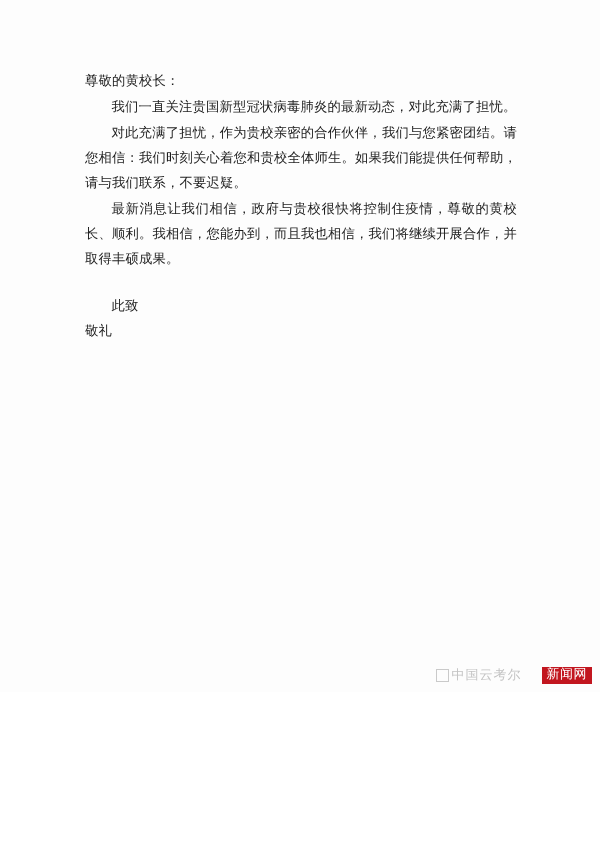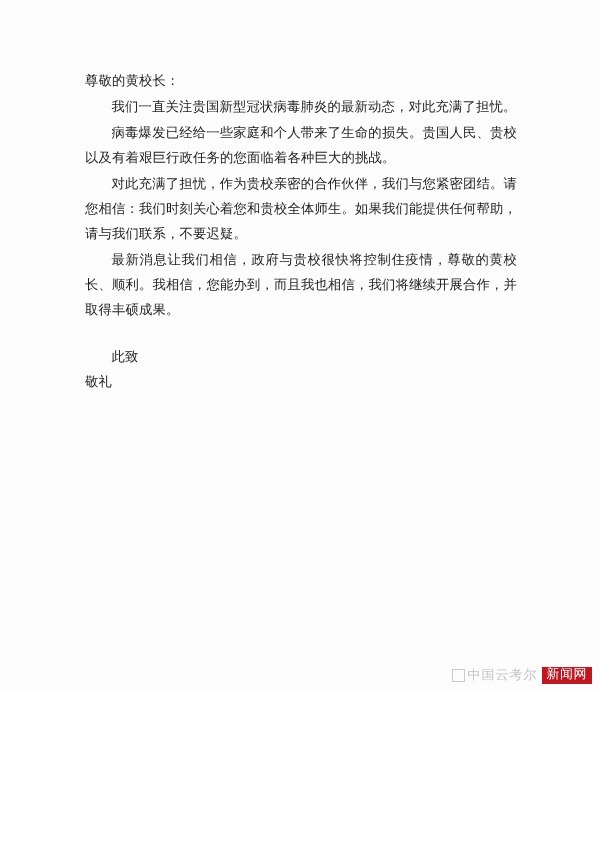--- a/index.html
+++ b/index.html
@@ -80,42 +80,41 @@
   }
   .wm-ghost .wm-box {
     display: inline-block;
     width: 11px;
     height: 11px;
     border: 1px solid #c2c2c2;
     margin-right: 3px;
   }
   .wm-brand {
     display: inline-block;
-    margin-left: 4px;
+    margin-left: 20px;
     background: #c2161f;
     color: #ffffff;
     font-size: 13px;
     font-family: "Liberation Serif", serif;
     padding: 0 5px 3px 5px;
     line-height: 14px;
     letter-spacing: 0.5px;
   }
 </style>
 </head>
 <body>
 
 <div class="page">
 
   <div class="letter-body">
 
     <p class="salutation">尊敬的黄校长：</p>
 
     <p class="para indent">我们一直关注贵国新型冠状病毒肺炎的最新动态，对此充满了担忧。</p>
 
-    <p class="para indent">病毒爆发已经给一些家庭和个人带来了生命的损失。贵国人民、贵校以及有着艰巨行政任务的您面临着各种巨大的挑战。</p>
 
     <p class="para indent">对此充满了担忧，作为贵校亲密的合作伙伴，我们与您紧密团结。请您相信：我们时刻关心着您和贵校全体师生。如果我们能提供任何帮助，请与我们联系，不要迟疑。</p>
 
     <p class="para indent">最新消息让我们相信，政府与贵校很快将控制住疫情，尊敬的黄校长、顺利。我相信，您能办到，而且我也相信，我们将继续开展合作，并取得丰硕成果。</p>
 
     <div class="closing-block">
       <div class="closing-1">此致</div>
       <div class="closing-2">敬礼</div>
     </div>
 

